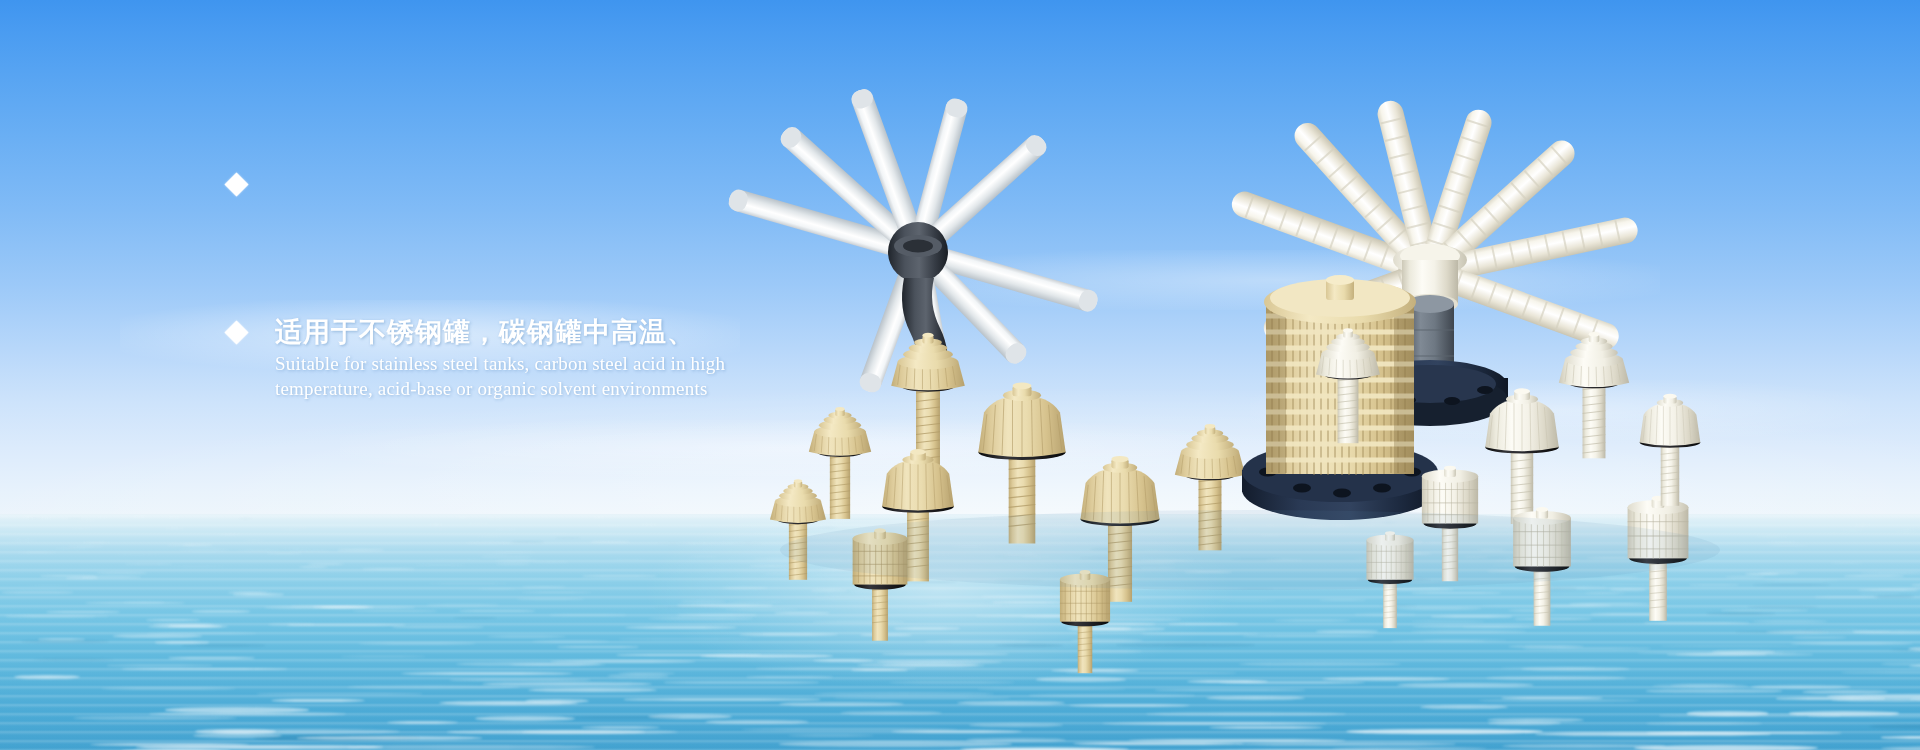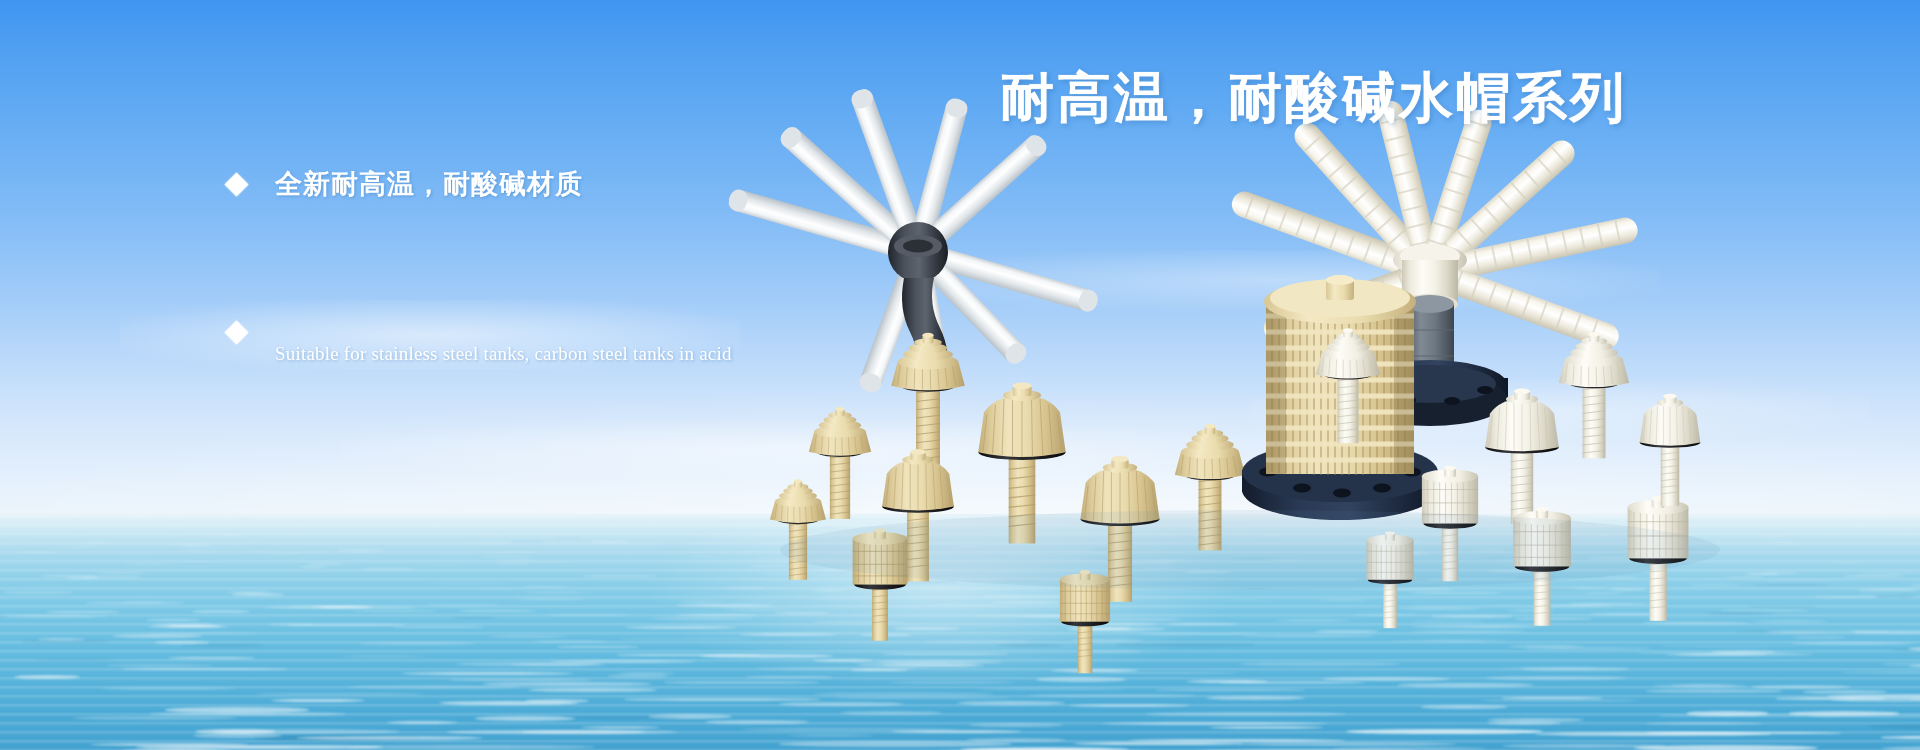--- a/index.html
+++ b/index.html
@@ -1154,29 +1154,29 @@
         <use href="#drumCream" x="0" y="0" transform="translate(700,430) scale(0.62)"></use>
         <use href="#drumCream" x="0" y="0" transform="translate(852,410) scale(0.76)"></use>
         <use href="#drumCream" x="0" y="0" transform="translate(968,400) scale(0.80)"></use>
         <use href="#bellCream" x="0" y="0" transform="translate(980,300) scale(0.66)"></use>
       </g>
 
       <ellipse cx="560" cy="430" rx="470" ry="40" fill="rgba(90,140,180,.10)"></ellipse>
     </svg>
   </div>
 
-  <div class="headline">耐高温，耐酸碱水帽系列</div>
 
   <div class="bullet-block" style="left:228px;top:165px;">
     <div class="bullet-row">
       <span class="diamond"></span>
-      <span class="cn-text">全新耐高温，耐酸碱材质</span>
     </div>
   </div>
 
   <div class="bullet-block" style="left:228px;top:313px;">
     <div class="bullet-row">
       <span class="diamond"></span>
+      <span class="cn-text">适用于不锈钢罐，碳钢罐中高温、</span>
     </div>
-    <div class="en-text">Suitable for stainless steel tanks, carbon steel tanks in acid</div>
+    <div class="en-text">Suitable for stainless steel tanks, carbon steel acid in high</div>
+    <div class="en-text">temperature, acid-base or organic solvent environments</div>
   </div>
 
 </div>
 
 </body></html>

